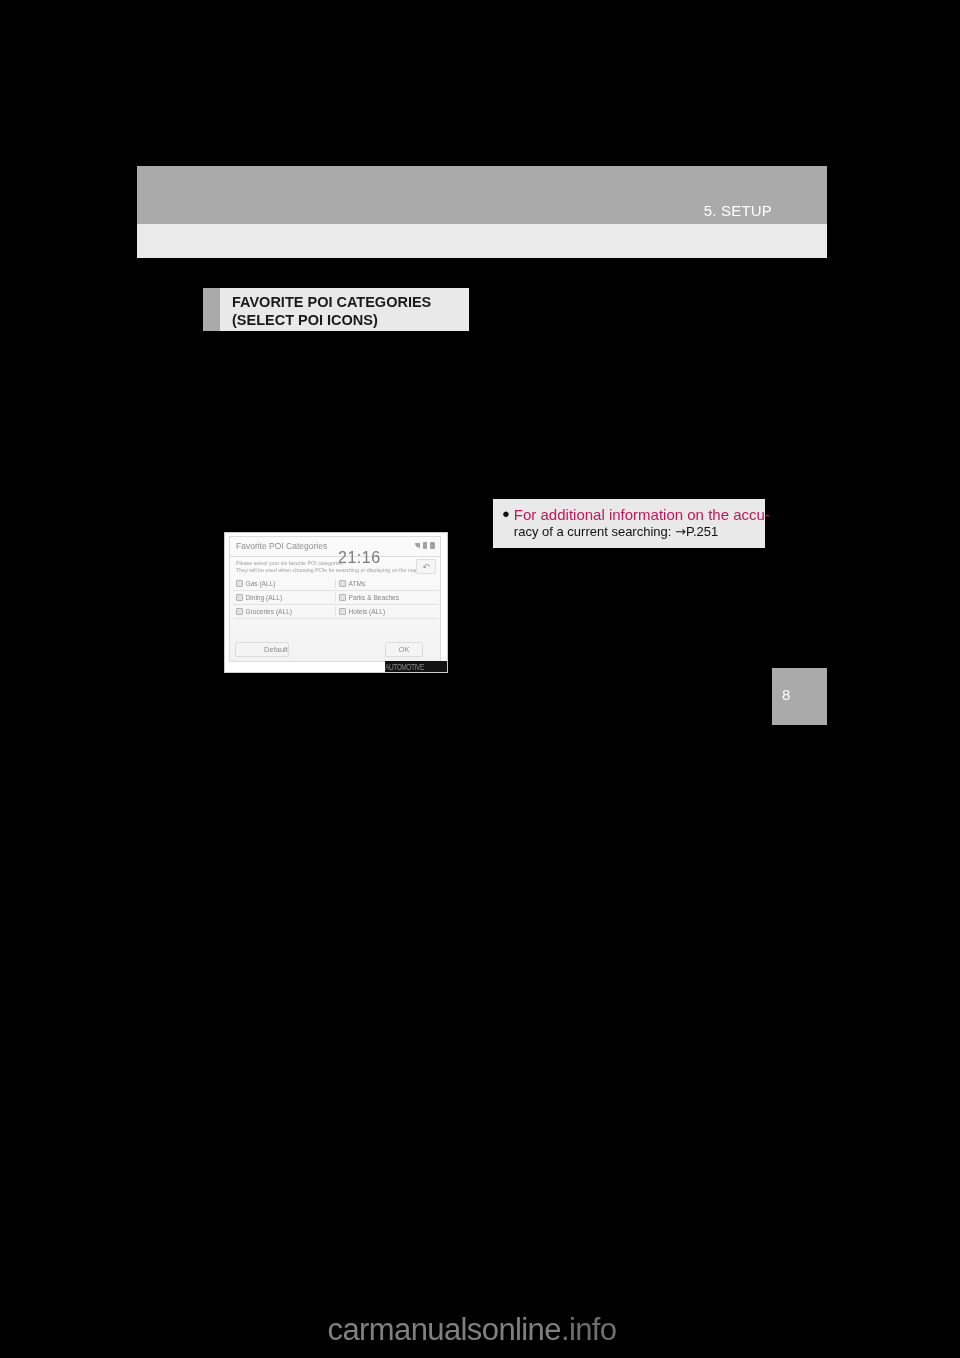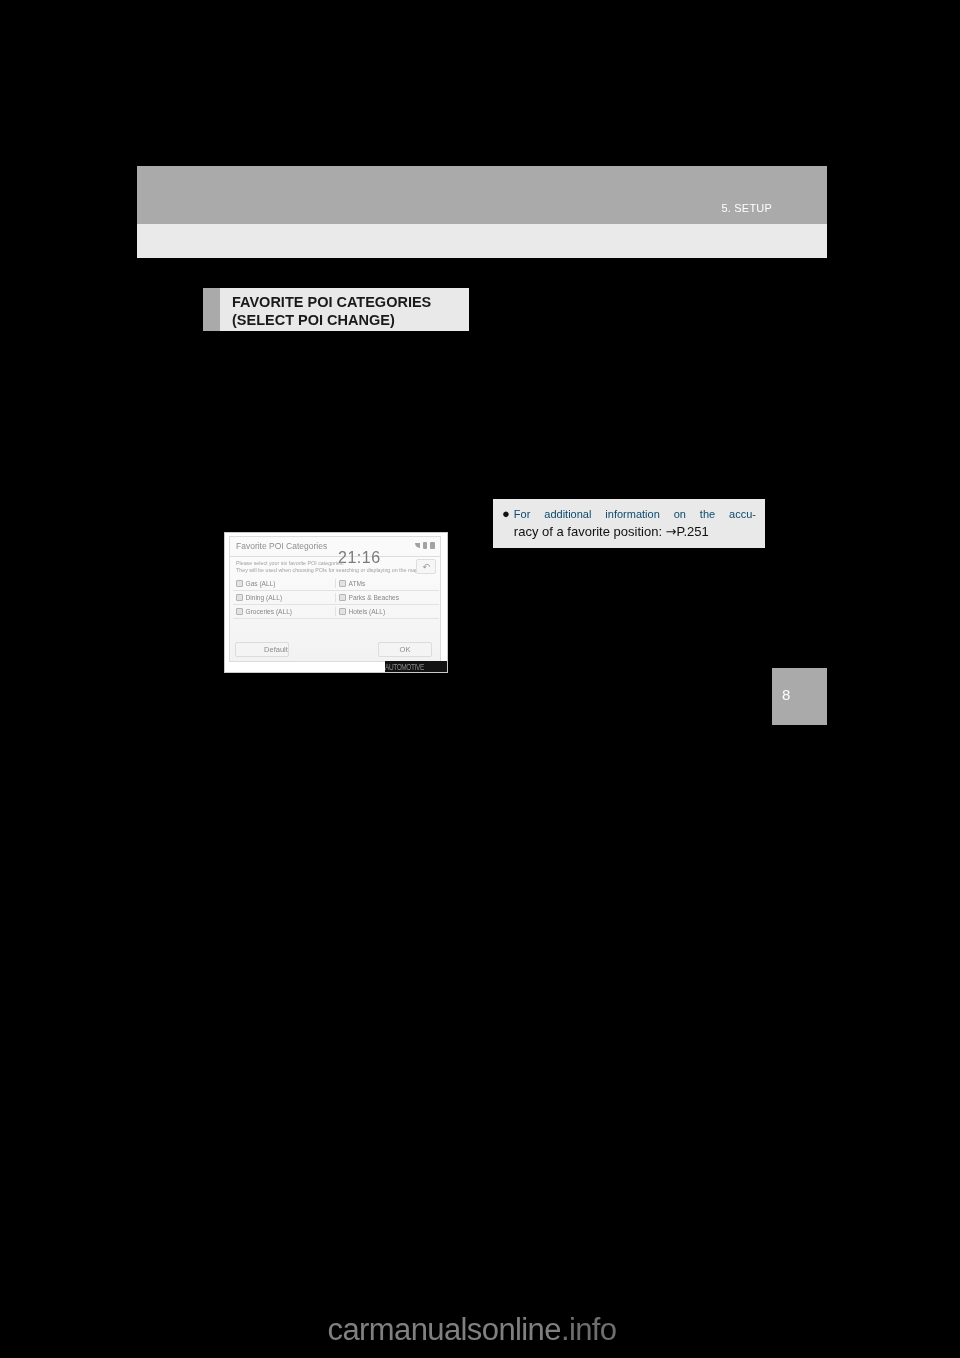--- a/index.html
+++ b/index.html
@@ -25,21 +25,21 @@
     left: 137px;
     top: 166px;
     width: 690px;
     height: 58px;
     background: #aaaaaa;
   }
   .header-chapter {
     position: absolute;
     right: 55px;
     top: 36px;
-    font-size: 11px;
+    font-size: 15px;
     color: #ffffff;
     letter-spacing: 0.2px;
     white-space: nowrap;
   }
   .header-band-light {
     position: absolute;
     left: 137px;
     top: 224px;
     width: 690px;
     height: 34px;
@@ -95,23 +95,23 @@
     font-size: 13px;
     line-height: 17px;
     color: #111111;
     margin-right: 4px;
     margin-top: -1px;
   }
   .note-box .body {
     flex: 1 1 auto;
   }
   .note-box .l1 {
-    font-size: 11px;
+    font-size: 15px;
     line-height: 17px;
-    color: #0c4a6e;
+    color: #be185d;
     text-align: justify;
     text-align-last: justify;
     white-space: nowrap;
     letter-spacing: 0;
   }
   .note-box .l2 {
     font-size: 13px;
     line-height: 17px;
     color: #111111;
     white-space: nowrap;
@@ -258,21 +258,21 @@
     background: #f4f4f4;
     border: 1px solid #dcdcdc;
     border-radius: 2px;
     display: flex;
     align-items: center;
     justify-content: center;
     font-size: 7.5px;
     color: #8d8d8d;
   }
   #btn-default { left: 2px;  width: 54px; padding-left: 28px; }
-  #btn-ok      { right: 7px; width: 54px; }
+  #btn-ok      { right: 16px; width: 38px; }
 
   .nav-watermark {
     position: absolute;
     right: 0;
     bottom: 0;
     width: 62px;
     height: 11px;
     background: #121212;
     display: flex;
     align-items: center;
@@ -328,31 +328,31 @@
 
   <div class="header-band">
     <div class="header-chapter">5. SETUP</div>
   </div>
   <div class="header-band-light"></div>
 
   <div class="section-head" id="head-left">
     <div class="tab"></div>
     <div class="panel">
       <div class="ln">FAVORITE POI CATEGORIES</div>
-      <div class="ln">(SELECT POI CHANGE)</div>
+      <div class="ln">(SELECT POI ICONS)</div>
     </div>
   </div>
 
 
   <div class="note-box">
     <div class="row">
       <div class="bullet">●</div>
       <div class="body">
         <div class="l1">For additional information on the accu-</div>
-        <div class="l2"><span>racy of a favorite position: </span><span class="arrow">→</span><span>P.251</span></div>
+        <div class="l2"><span>racy of a current searching: </span><span class="arrow">→</span><span>P.251</span></div>
       </div>
     </div>
   </div>
 
   <div id="nav-figure">
     <div class="nav-inner">
 
       <div class="nav-topbar">
         <div class="nav-title">Favorite POI Categories</div>
         <div class="nav-clock">21:16</div>

